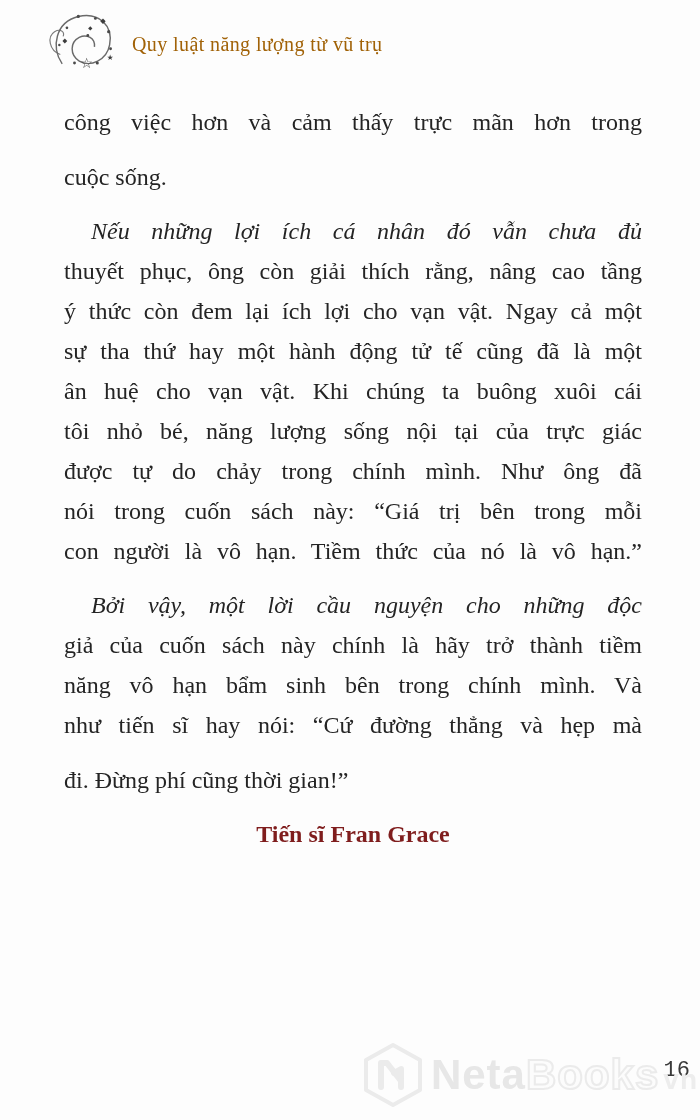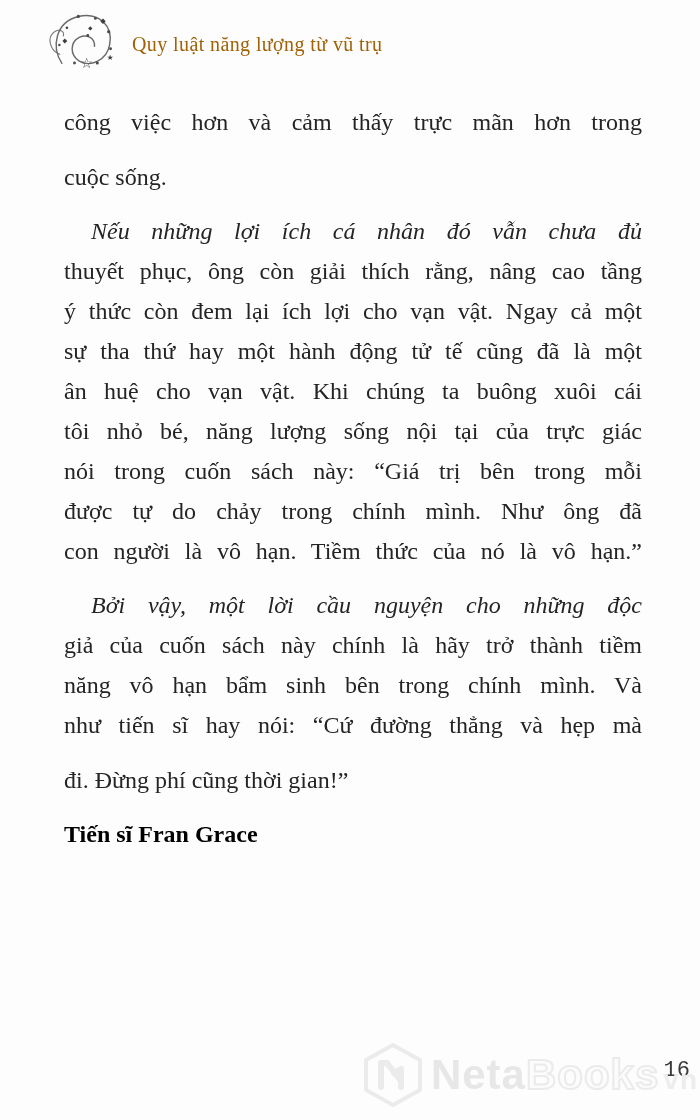--- a/index.html
+++ b/index.html
@@ -38,24 +38,24 @@
     text-align-last: justify;
     white-space: nowrap;
   }
   .line.last { text-align-last: left; margin-top: 15px; }
   .line.flush { text-align-last: justify; }
   .line.indent { text-indent: 27px; font-style: italic; }
 
   .signature {
     margin-top: 2px;
     height: 40px; line-height: 40px;
-    text-align: left;
+    text-align: center;
     font-weight: bold;
     font-size: 24px;
-    color: #000000;
+    color: #7f1d1d;
   }
 
   
   .page-number {
     position: absolute; top: 1058px; left: 0; width: 690px;
     text-align: right;
     font-family: Liberation Mono, monospace;
     font-size: 22px;
     color: #3a3a3a;
   }
@@ -111,22 +111,22 @@
           <div class="line">công việc hơn và cảm thấy trực mãn hơn trong</div>
           <div class="line last">cuộc sống.</div>
         </div>
         <div class="para">
           <div class="line indent">Nếu những lợi ích cá nhân đó vẫn chưa đủ</div>
           <div class="line">thuyết phục, ông còn giải thích rằng, nâng cao tầng</div>
           <div class="line">ý thức còn đem lại ích lợi cho vạn vật. Ngay cả một</div>
           <div class="line">sự tha thứ hay một hành động tử tế cũng đã là một</div>
           <div class="line">ân huệ cho vạn vật. Khi chúng ta buông xuôi cái</div>
           <div class="line">tôi nhỏ bé, năng lượng sống nội tại của trực giác</div>
+          <div class="line">được tự do chảy trong chính mình. Như ông đã</div>
           <div class="line">nói trong cuốn sách này: “Giá trị bên trong mỗi</div>
-          <div class="line">được tự do chảy trong chính mình. Như ông đã</div>
           <div class="line flush">con người là vô hạn. Tiềm thức của nó là vô hạn.”</div>
         </div>
         <div class="para">
           <div class="line indent">Bởi vậy, một lời cầu nguyện cho những độc</div>
           <div class="line">giả của cuốn sách này chính là hãy trở thành tiềm</div>
           <div class="line">năng vô hạn bẩm sinh bên trong chính mình. Và</div>
           <div class="line">như tiến sĩ hay nói: “Cứ đường thẳng và hẹp mà</div>
           <div class="line last">đi. Đừng phí cũng thời gian!”</div>
         </div>
       </div>

